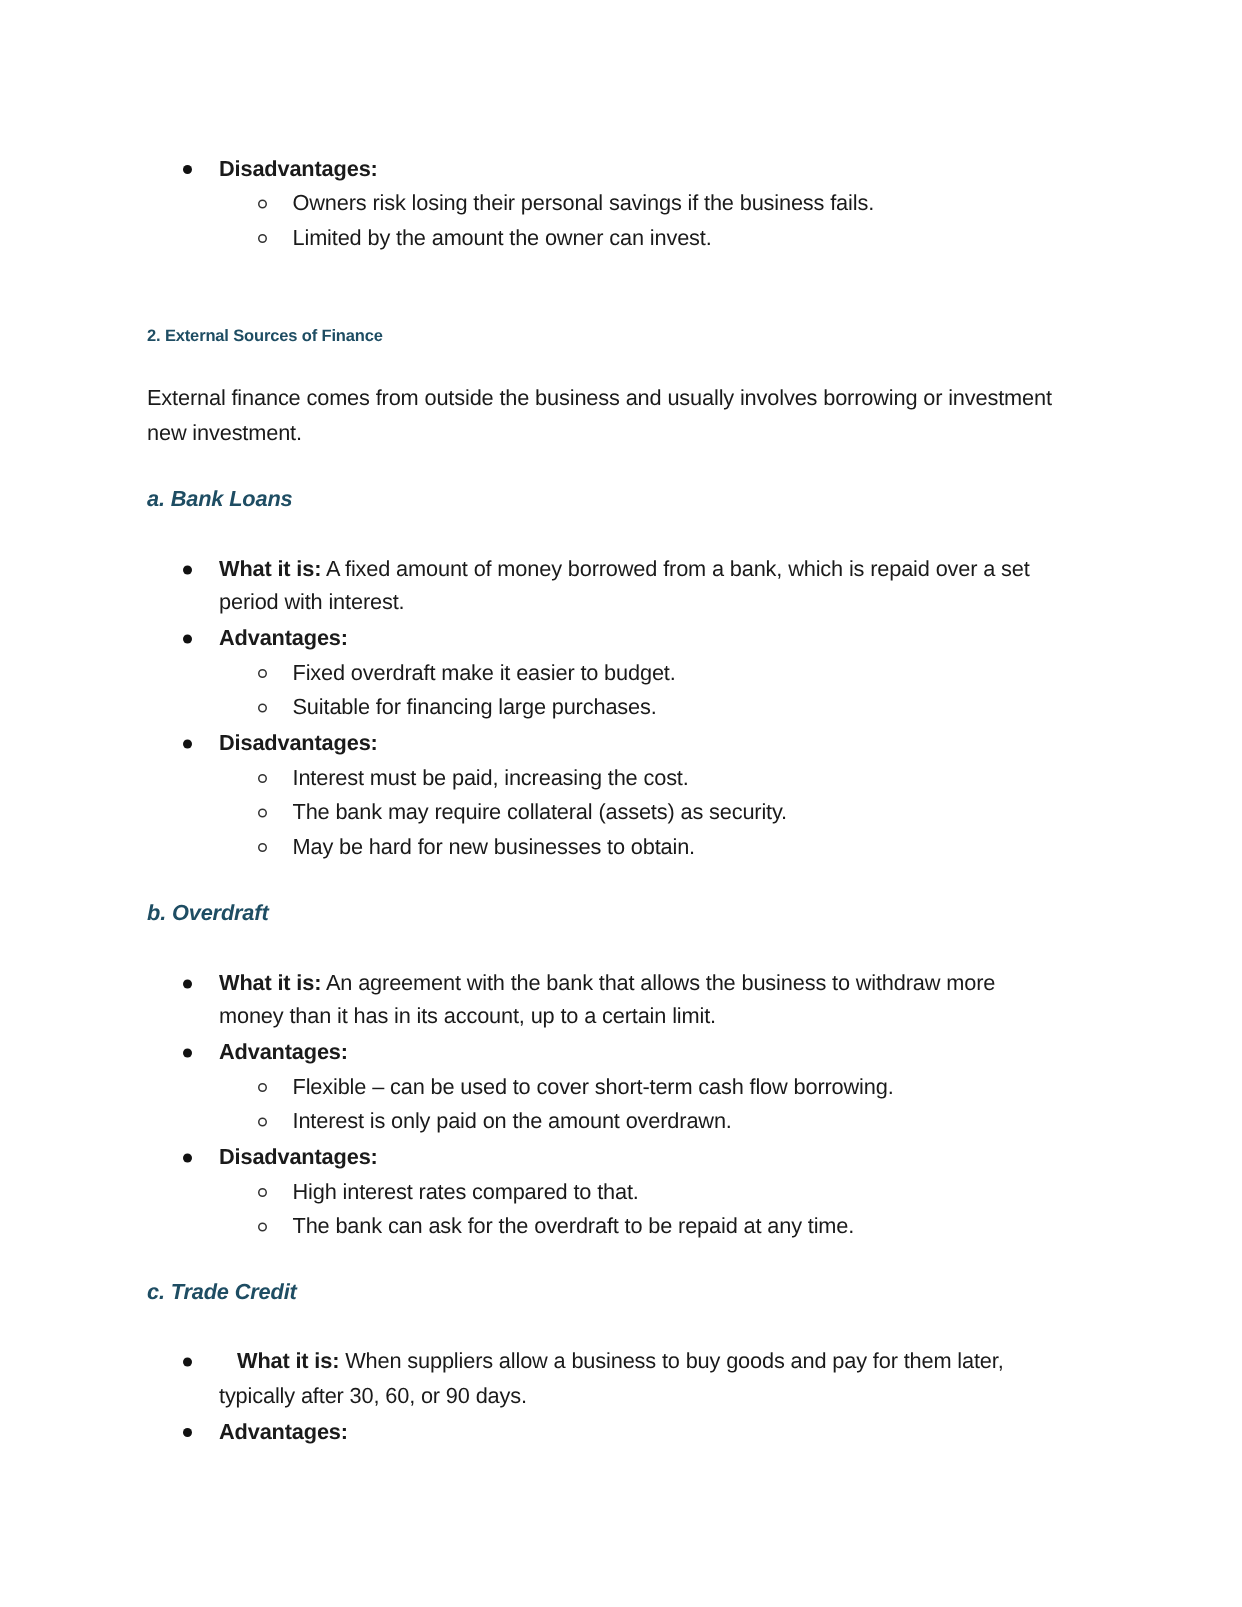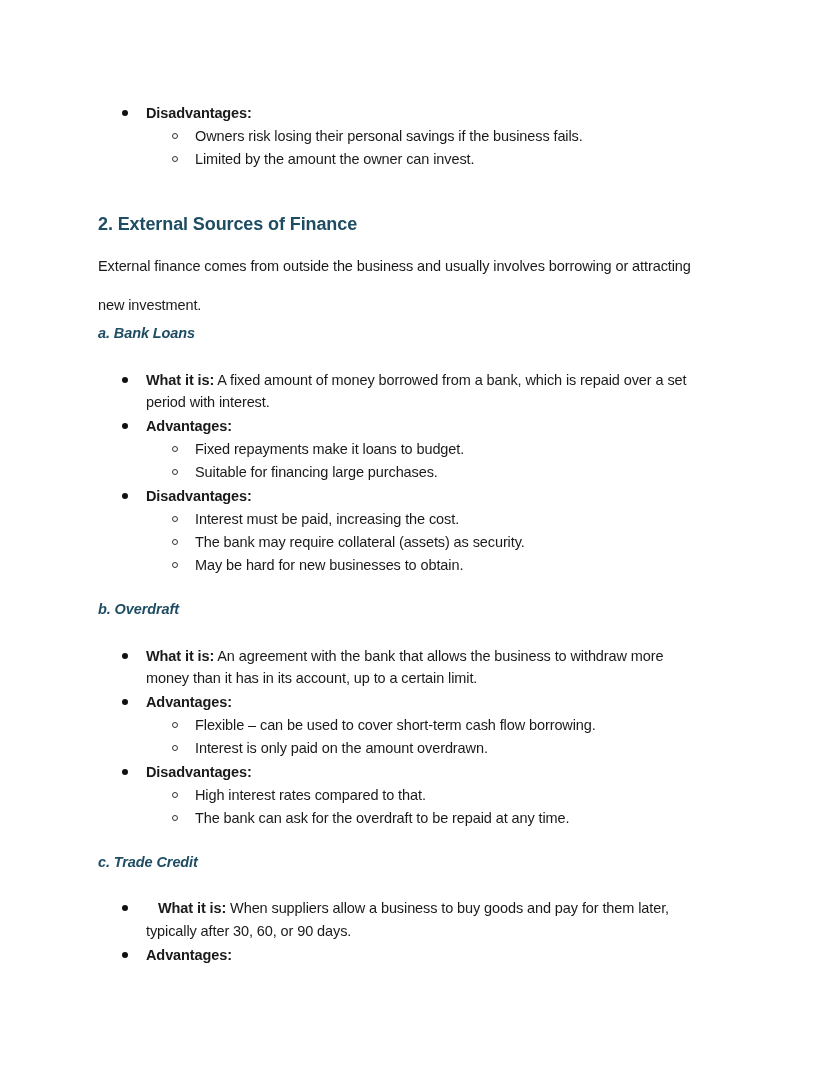--- a/index.html
+++ b/index.html
@@ -40,21 +40,21 @@
       width: 6px;
       height: 6px;
       border-radius: 50%;
       border: 1.2px solid #333333;
       box-sizing: border-box;
     }
     .b { font-weight: bold; }
     .heading {
       color: #1e4d63;
       font-weight: bold;
-      font-size: 18px;
+      font-size: 11px;
     }
     .subheading {
       color: #1e4d63;
       font-weight: bold;
       font-style: italic;
       font-size: 14.5px;
     }
   </style>
 </head>
 <body>
@@ -65,36 +65,36 @@
   <div class="line b" style="left:146px; top:99px;">Disadvantages:</div>
 
   <span class="sub-bullet" style="left:172px; top:129px;"></span>
   <div class="line" style="left:195px; top:122px;">Owners risk losing their personal savings if the business fails.</div>
 
   <span class="sub-bullet" style="left:172px; top:152px;"></span>
   <div class="line" style="left:195px; top:145px;">Limited by the amount the owner can invest.</div>
 
   <div class="line heading" style="left:98px; top:210px;">2. External Sources of Finance</div>
 
-  <div class="line" style="left:98px; top:252px;">External finance comes from outside the business and usually involves borrowing or attracting</div>
-  <div class="line" style="left:98px; top:275px;margin-top:16px;">new investment.</div>
+  <div class="line" style="left:98px; top:252px;">External finance comes from outside the business and usually involves borrowing or investment</div>
+  <div class="line" style="left:98px; top:275px;">new investment.</div>
 
   <div class="line subheading" style="left:98px; top:319px;">a. Bank Loans</div>
 
   <span class="bullet" style="left:122px; top:373px;"></span>
   <div class="line" style="left:146px; top:366px;">
     <span class="b">What it is:</span><span> A fixed amount of money borrowed from a bank, which is repaid over a set</span>
   </div>
   <div class="line" style="left:146px; top:388px;">period with interest.</div>
 
   <span class="bullet" style="left:122px; top:419px;"></span>
   <div class="line b" style="left:146px; top:412px;">Advantages:</div>
 
   <span class="sub-bullet" style="left:172px; top:442px;"></span>
-  <div class="line" style="left:195px; top:435px;">Fixed repayments make it loans to budget.</div>
+  <div class="line" style="left:195px; top:435px;">Fixed overdraft make it easier to budget.</div>
   <span class="sub-bullet" style="left:172px; top:465px;"></span>
   <div class="line" style="left:195px; top:458px;">Suitable for financing large purchases.</div>
 
   <span class="bullet" style="left:122px; top:489px;"></span>
   <div class="line b" style="left:146px; top:482px;">Disadvantages:</div>
 
   <span class="sub-bullet" style="left:172px; top:512px;"></span>
   <div class="line" style="left:195px; top:505px;">Interest must be paid, increasing the cost.</div>
   <span class="sub-bullet" style="left:172px; top:535px;"></span>
   <div class="line" style="left:195px; top:528px;">The bank may require collateral (assets) as security.</div>

